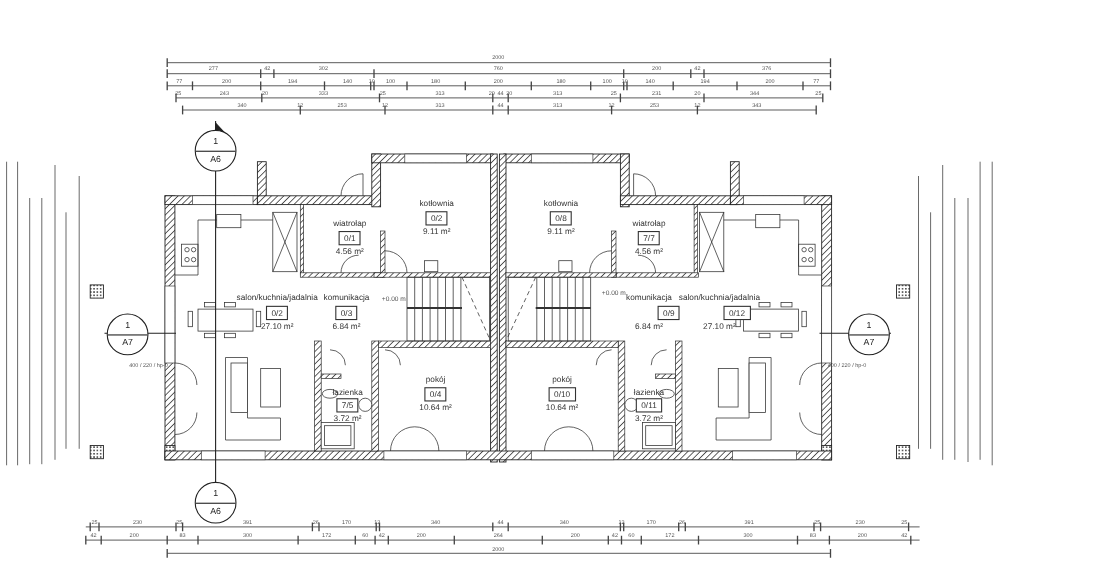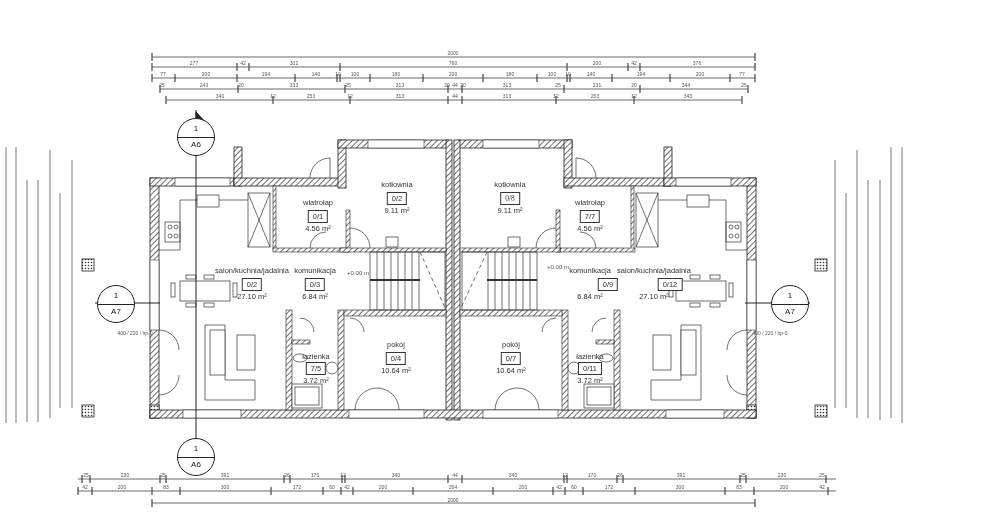--- a/index.html
+++ b/index.html
@@ -384,29 +384,29 @@
 
 <div class="roomname" style="left:252px;top:266px;">salon/kuchnia/jadalnia</div>
 <div class="roomnum" style="left:252px;top:278px;">0/2</div>
 <div class="roomarea" style="left:252px;top:292px;">27.10 m²</div>
 
 <div class="roomname" style="left:590px;top:198px;">wiatrołap</div>
 <div class="roomnum" style="left:590px;top:210px;">7/7</div>
 <div class="roomarea" style="left:590px;top:224px;">4.56 m²</div>
 
 <div class="roomname" style="left:510px;top:180px;">kotłownia</div>
-<div class="roomnum" style="left:510px;top:192px;font-family:Liberation Serif, serif;">0/8</div>
+<div class="roomnum" style="left:510px;top:192px;">0/8</div>
 <div class="roomarea" style="left:510px;top:206px;">9.11 m²</div>
 
 <div class="roomname" style="left:590px;top:266px;">komunikacja</div>
 <div class="roomnum" style="left:608px;top:278px;">0/9</div>
 <div class="roomarea" style="left:590px;top:292px;">6.84 m²</div>
 
 <div class="roomname" style="left:511px;top:340px;">pokój</div>
-<div class="roomnum" style="left:511px;top:352px;">0/7</div>
+<div class="roomnum" style="left:511px;top:352px;">0/10</div>
 <div class="roomarea" style="left:511px;top:366px;">10.64 m²</div>
 
 <div class="roomname" style="left:590px;top:352px;">łazienka</div>
 <div class="roomnum" style="left:590px;top:362px;">0/11</div>
 <div class="roomarea" style="left:590px;top:376px;">3.72 m²</div>
 
 <div class="roomname" style="left:654px;top:266px;">salon/kuchnia/jadalnia</div>
 <div class="roomnum" style="left:654px;top:278px;margin-left:16px;">0/12</div>
 <div class="roomarea" style="left:654px;top:292px;">27.10 m²</div>
 

